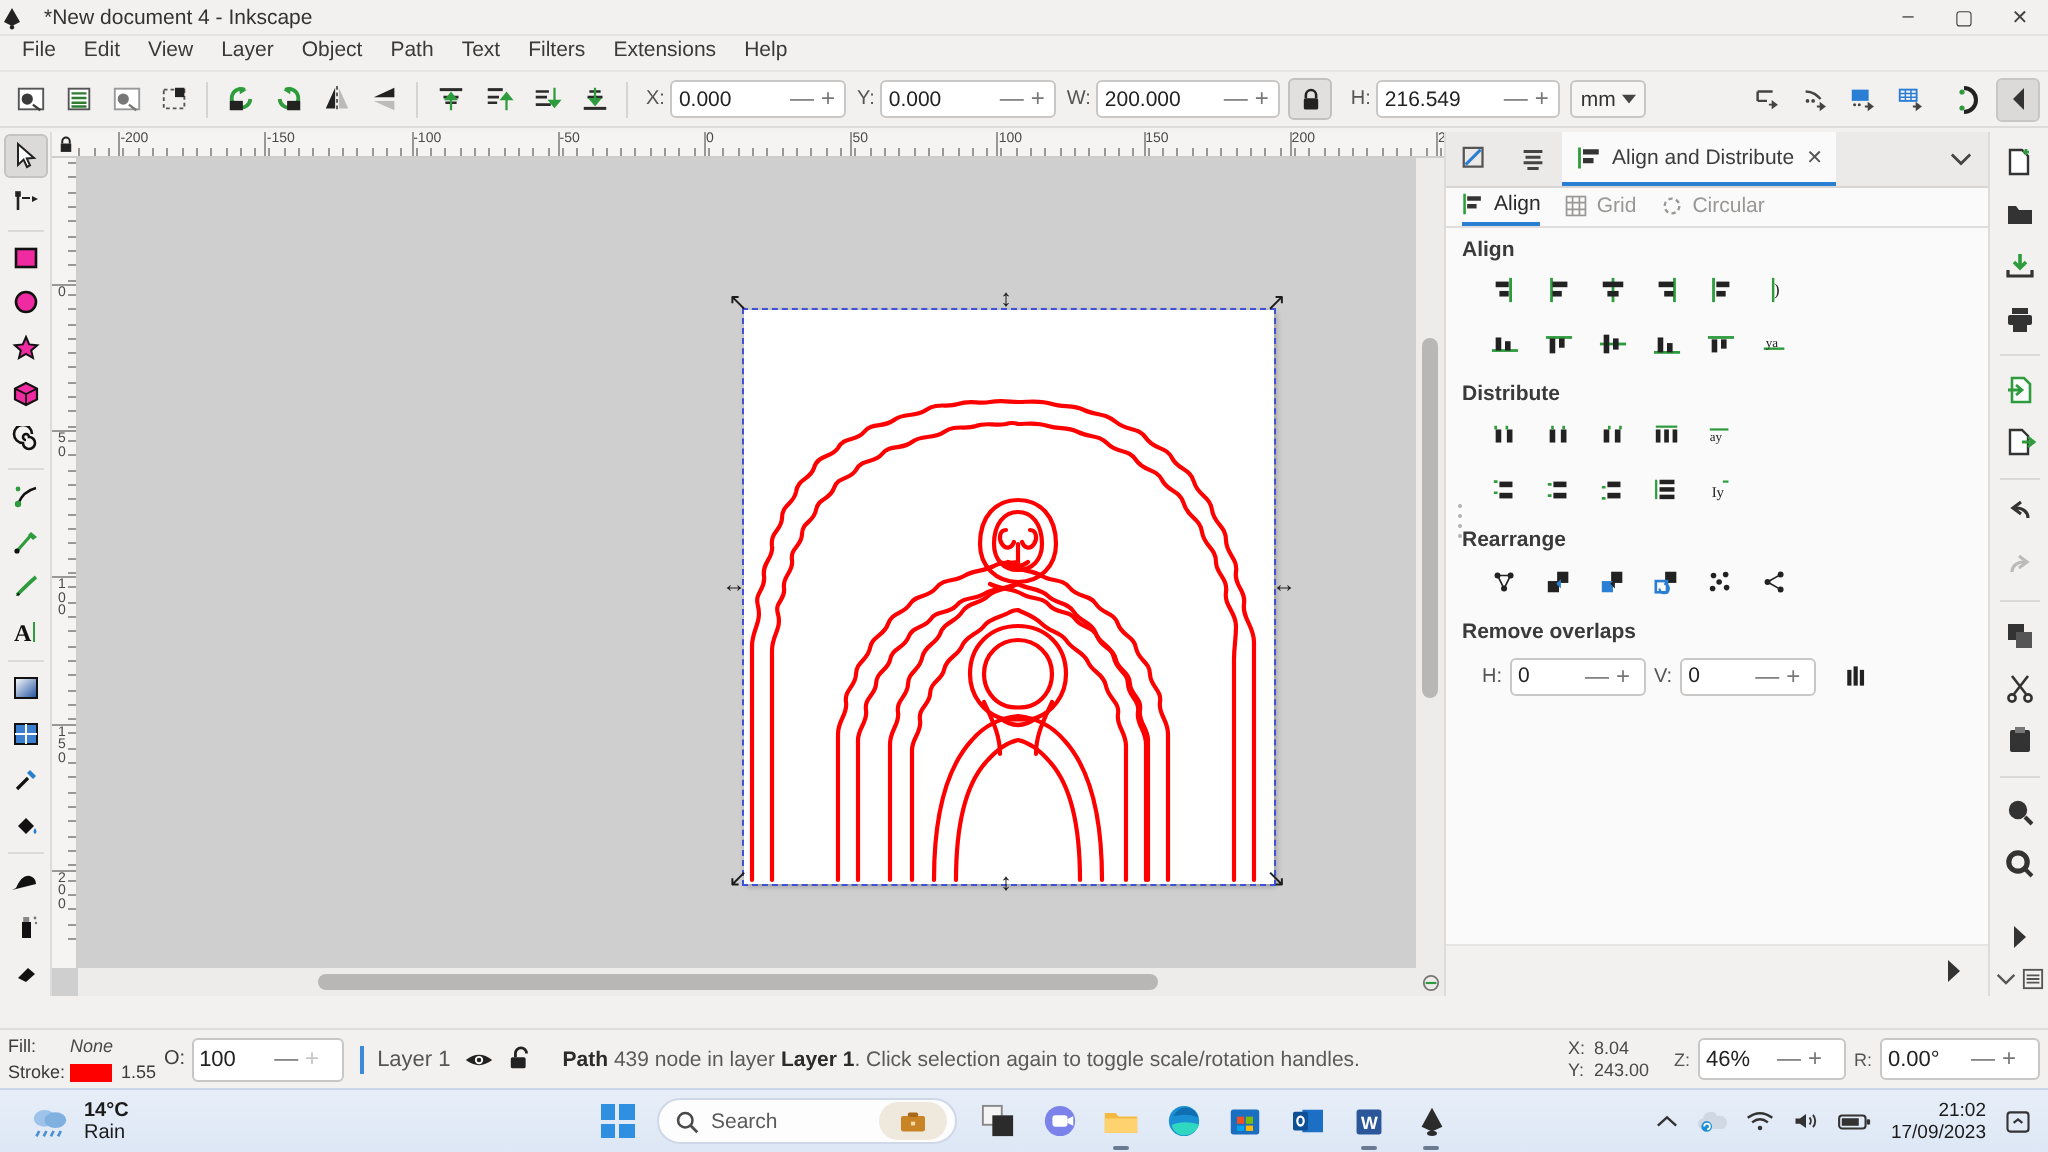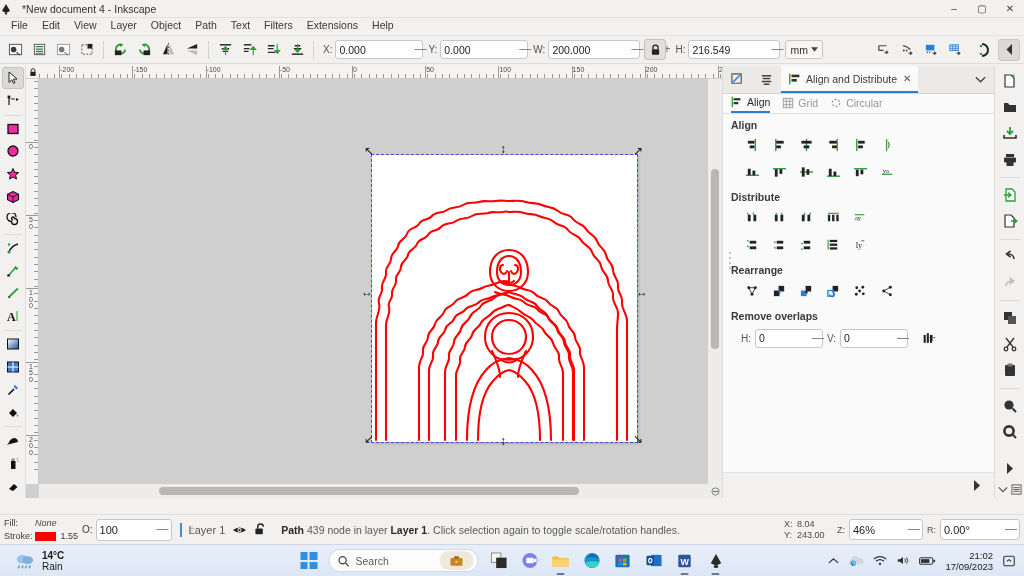--- a/index.html
+++ b/index.html
@@ -36,21 +36,21 @@
   .tbtn {
     width:22px; height:22px; display:flex; align-items:center; justify-content:center;
     border-radius:3px; margin:0 1px;
   }
   .tbtn.active { background:#dcdad8; border:1px solid #c9c7c5; }
   .vsep { width:1px; height:18px; background:#d6d4d2; margin:0 4px; }
 
   .fieldlab { font-size:10px; color:#555; margin:0 3px 0 5px; }
   .spin {
     height:19px; display:flex; align-items:center; border:1px solid #c9c7c5;
-    border-radius:3px; background:#fff;gap:20px;
+    border-radius:3px; background:#fff;
   }
   .spin input {
     border:0; outline:0; height:17px; font-size:10.5px; padding:0 3px;
     font-family:"Liberation Sans", sans-serif; color:#222; background:transparent;
   }
   .spin .mn, .spin .pl {
     width:13px; text-align:center; color:#777; font-size:12px; line-height:17px;
   }
   .unitsel {
     height:19px; border:1px solid #c9c7c5; border-radius:3px; background:#f7f6f5;

